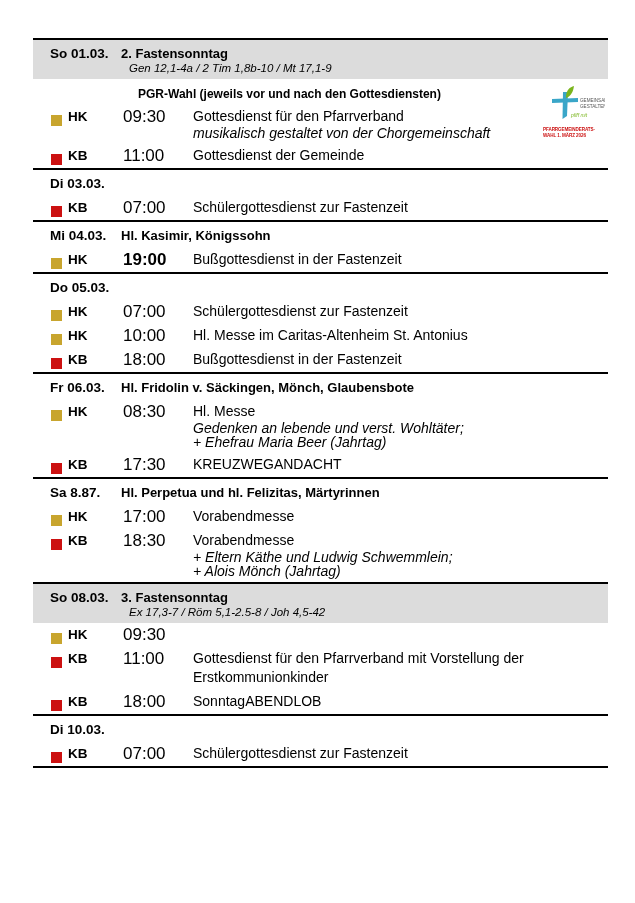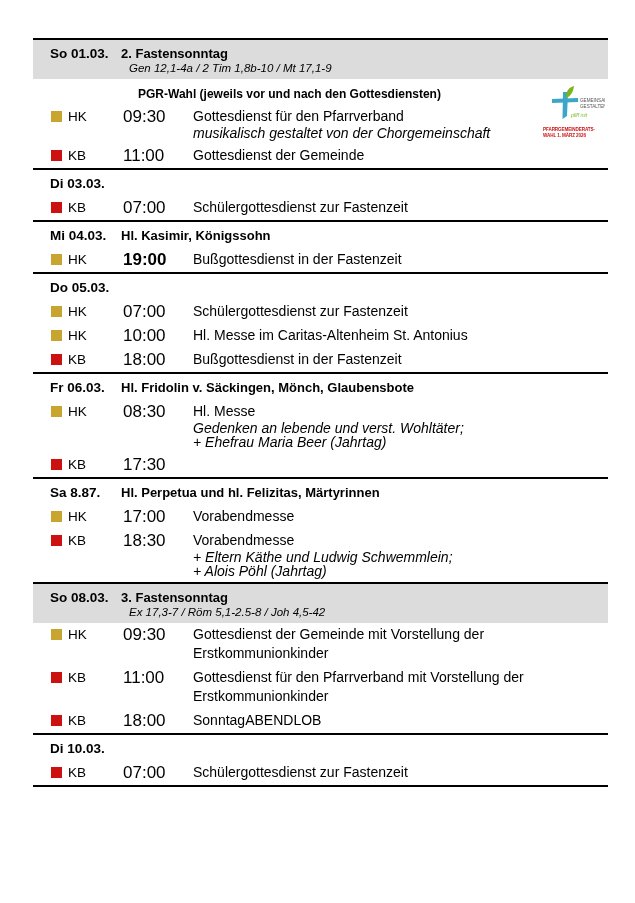--- a/index.html
+++ b/index.html
@@ -91,23 +91,24 @@
 
   
   .svc {
     display: flex;
     align-items: flex-start;
     padding: 2px 0 3px 0;
   }
   .svc-place {
     flex: 0 0 90px;
     display: flex;
-    align-items: flex-start;
+    align-items: flex-end;
     padding-left: 18px;
     box-sizing: border-box;
+    font-weight: bold;
   }
   .marker {
     width: 11px;
     height: 11px;
     margin-top: 4px;
     margin-right: 6px;
     flex: 0 0 auto;
   }
   .marker.hk { background: #c8a52e; }
   .marker.kb { background: #cc1111; }
@@ -307,20 +308,23 @@
             <div class="svc-note">Gedenken an lebende und verst. Wohltäter;</div>
             <div class="svc-note">+ Ehefrau Maria Beer (Jahrtag)</div>
           </div>
         </div>
         <div class="svc">
           <div class="svc-place">
             <span class="marker kb"></span>
             <span class="place-label">KB</span>
           </div>
           <div class="svc-time">17:30</div>
+          <div class="svc-body">
+            <div class="svc-title">KREUZWEGANDACHT</div>
+          </div>
         </div>
       </div>
       <div class="day-block">
         <div class="day-head">
           <div class="day-date">Sa 8.87.</div>
           <div class="day-title-wrap">
             <div class="day-title">Hl. Perpetua und hl. Felizitas, Märtyrinnen</div>
           </div>
         </div>
         <div class="svc">
@@ -335,41 +339,38 @@
         </div>
         <div class="svc">
           <div class="svc-place">
             <span class="marker kb"></span>
             <span class="place-label">KB</span>
           </div>
           <div class="svc-time">18:30</div>
           <div class="svc-body">
             <div class="svc-title">Vorabendmesse</div>
             <div class="svc-note">+ Eltern Käthe und Ludwig Schwemmlein;</div>
-            <div class="svc-note">+ Alois Pöhl (Jahrtag)</div>
+            <div class="svc-note">+ Alois Mönch (Jahrtag)</div>
           </div>
         </div>
       </div>
       <div class="day-block">
         <div class="day-head sunday">
           <div class="day-date">So 08.03.</div>
           <div class="day-title-wrap">
             <div class="day-title">3. Fastensonntag</div>
             <div class="day-readings">Ex 17,3-7 / Röm 5,1-2.5-8 / Joh 4,5-42</div>
           </div>
         </div>
         <div class="svc">
           <div class="svc-place">
             <span class="marker hk"></span>
             <span class="place-label">HK</span>
           </div>
           <div class="svc-time">09:30</div>
-          <div class="svc-body narrow">
-            <div class="svc-title">Gottesdienst der Gemeinde mit Vorstellung der Erstkommunionkinder</div>
-          </div>
         </div>
         <div class="svc">
           <div class="svc-place">
             <span class="marker kb"></span>
             <span class="place-label">KB</span>
           </div>
           <div class="svc-time">11:00</div>
           <div class="svc-body narrow">
             <div class="svc-title">Gottesdienst für den Pfarrverband mit Vorstellung der Erstkommunionkinder</div>
           </div>

